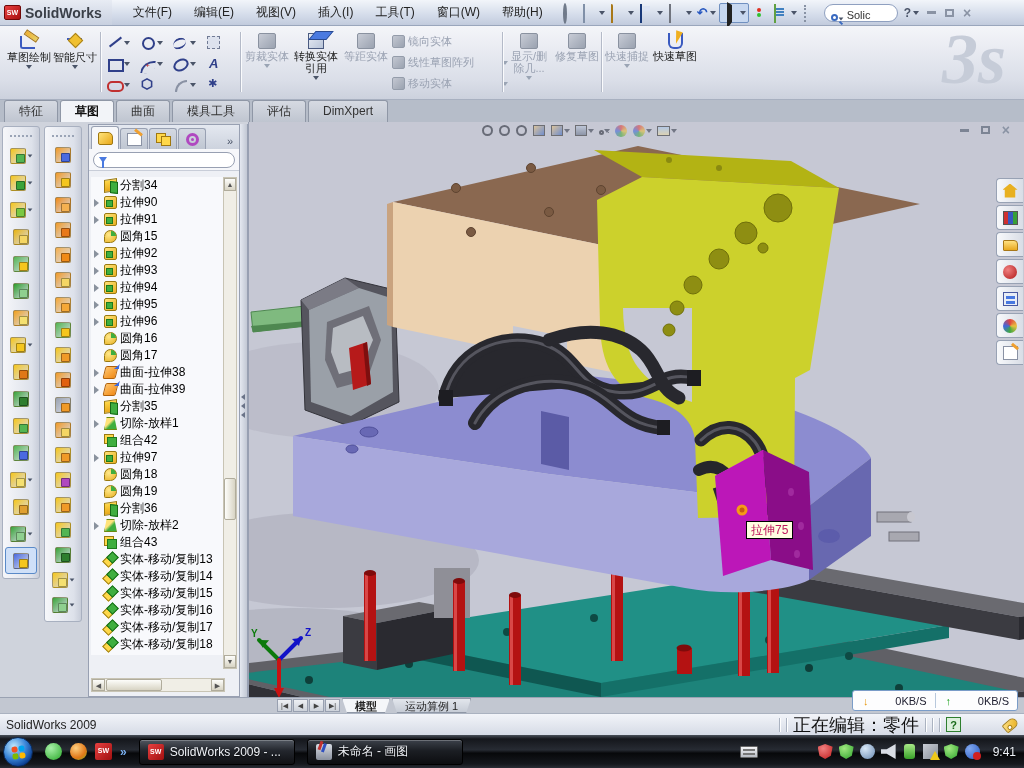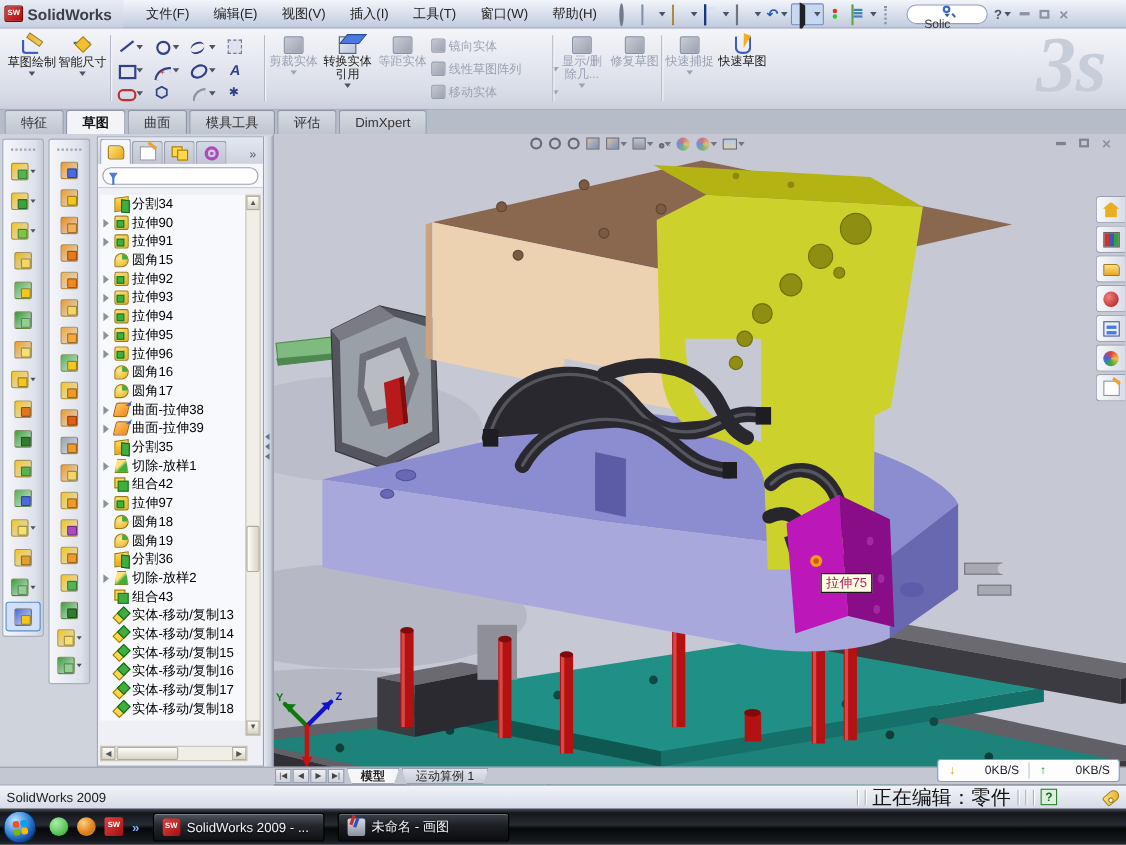--- a/index.html
+++ b/index.html
@@ -28,21 +28,21 @@
   .ic-print{width:14px;height:9px;background:linear-gradient(#e8e8ee,#a8aab4);border:1px solid #70747e;margin:3px 1px;}
   .ic-undo{color:#2858c0;font-size:13px;line-height:16px;font-weight:bold;}
   .ic-select{width:0;height:0;border-left:5px solid #222;border-top:3px solid transparent;border-bottom:7px solid transparent;transform:rotate(-35deg);margin:3px 5px;}
   .sel-press{background:#c8d8f0;border:1px solid #7090c0;border-radius:2px;}
   .ic-traffic{width:8px;height:14px;background:#3a3f48;border-radius:2px;margin:1px 4px;}
   .ic-traffic::before{content:"";position:absolute;left:5px;top:3px;width:4px;height:4px;border-radius:50%;background:#e03020;}
   .ic-traffic::after{content:"";position:absolute;left:5px;top:8px;width:4px;height:4px;border-radius:50%;background:#30c030;}
   .ic-options{width:13px;height:13px;background:#e8f0e0;border:1px solid #60a040;margin:1px;}
   .ic-options::after{content:"";position:absolute;left:3px;top:3px;width:8px;height:2px;background:#4080c0;box-shadow:0 3px 0 #4080c0,0 6px 0 #4080c0;}
   .ic-over{width:10px;height:12px;border-left:2px dotted #8892a4;margin:2px;}
-  .searchbox{display:flex;align-items:center;background:#fff;border:1px solid #8fa0c0;border-radius:9px;height:18px;width:74px;padding:0 6px;margin:0 4px;flex-direction:column;}
+  .searchbox{display:flex;align-items:flex-end;background:#fff;border:1px solid #8fa0c0;border-radius:9px;height:18px;width:74px;padding:0 6px;margin:0 4px;}
   .mag{width:7px;height:7px;border:2px solid #3a6ac0;border-radius:50%;position:relative;flex:none;}
   .mag::after{content:"";position:absolute;left:6px;top:6px;width:4px;height:2px;background:#3a6ac0;transform:rotate(45deg);}
   .searchbox input{border:none;outline:none;width:44px;font-size:11px;color:#333;padding:0;margin-left:3px;background:transparent;}
   .helpq{font-size:12px;font-weight:bold;color:#4a5468;padding:0 2px;}
   .winctl{display:flex;gap:9px;margin-left:8px;align-items:center;}
   .wmin{width:9px;height:3px;background:#8a93a4;}
   .wrest{width:9px;height:8px;border:2px solid #8a93a4;position:relative;}
   .wclose{color:#8a93a4;font-size:14px;font-weight:bold;line-height:12px;}
 
   
@@ -174,21 +174,21 @@
   .tp-folder{background:linear-gradient(#ffe080,#e8a820);border:1px solid #a87818;border-radius:1px 4px 1px 1px;height:11px;margin-top:2px;}
   .tp-toolbox{background:radial-gradient(circle at 35% 35%,#f08080,#b01818);border-radius:50%;width:14px;height:14px;}
   .tp-palette{background:#e8edf6;border:1px solid #4858a0;}
   .tp-palette::after{content:"";position:absolute;left:2px;top:3px;width:9px;height:3px;background:#4878e0;box-shadow:0 5px 0 #4878e0;}
   .tp-sphere{border-radius:50%;background:conic-gradient(#e04040,#e8c040,#40a840,#4068e0,#e04040);width:14px;height:14px;}
   .tp-props{background:#fff;border:1px solid #8a92a4;}
   .tp-props::before{content:"";position:absolute;right:-2px;top:-2px;width:8px;height:3px;background:#f0a030;transform:rotate(40deg);}
   .tooltip{position:absolute;left:497px;top:399px;background:#ffffe1;border:1px solid #000;font-size:12px;color:#be185d;padding:0 4px;line-height:16px;white-space:nowrap;}
 
   
-  .bottomtabs{left:0;top:697px;width:1024px;height:16px;background:#c2c7d1;border-top:1px solid #9aa2b2;display:flex;align-items:center;}
+  .bottomtabs{left:0;top:697px;width:1024px;height:16px;background:#c2c7d1;border-top:1px solid #9aa2b2;display:flex;align-items:center;padding-left:27px;}
   .navbtns{display:flex;gap:1px;margin-left:250px;}
   .navb{width:15px;height:13px;background:linear-gradient(#eef0f4,#cdd2da);border:1px solid #98a0b0;font-size:7px;color:#444;text-align:center;line-height:12px;}
   .sheettab{height:15px;padding:0 12px;font-size:11px;line-height:15px;color:#222;background:linear-gradient(#e2e6ec,#c6ccd6);border:1px solid #8f97a6;clip-path:polygon(0 0,100% 0,calc(100% - 5px) 100%,5px 100%);margin-left:2px;}
   .sheettab.active{background:#f4f6f9;font-weight:bold;}
 
   
   .statusbar{left:0;top:713px;width:1024px;height:22px;background:linear-gradient(#f2f4f9,#d6dbe6);border-top:1px solid #aab2c0;display:flex;align-items:center;font-size:12px;color:#222;}
   .sb-left{margin-left:6px;}
   .sb-right{margin-left:auto;display:flex;align-items:center;gap:6px;margin-right:6px;}
   .sbsep{width:1px;height:14px;background:#aab2c0;box-shadow:1px 0 0 #fff;}
@@ -1116,15 +1116,30 @@
     <div style="display:flex;">
         <div class="taskbtn">
           <span class="ticon">SW</span>
           <span class="tlab">SolidWorks 2009 - ...</span>
         </div>
         <div class="taskbtn inactive">
           <span class="ticon paint"></span>
           <span class="tlab">未命名 - 画图</span>
         </div>
       </div>
+    <div class="tray">
+      <span class="kbd"></span>
+      <span style="width:46px;"></span>
+      <div style="display:flex;gap:6px;align-items:center;">
+          <span class="tri shield t-red"></span>
+          <span class="tri shield t-green"></span>
+          <span class="tri t-update"></span>
+          <span class="tri t-vol"></span>
+          <span class="tri t-phone"></span>
+          <span class="tri t-net"></span>
+          <span class="tri shield t-green"></span>
+          <span class="tri t-sync"></span>
+        </div>
+      <span class="clock">9:41</span>
+    </div>
   </div>
 
 </div>
 
 </body></html>

